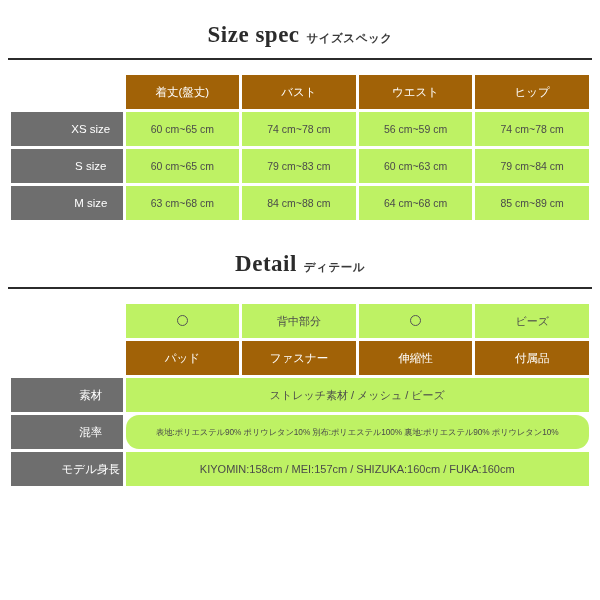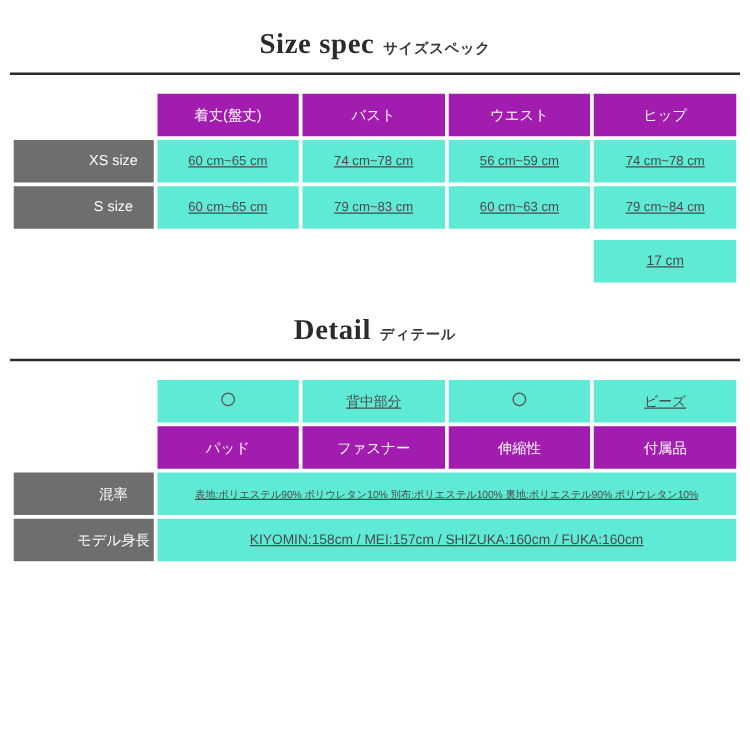--- a/index.html
+++ b/index.html
@@ -56,45 +56,44 @@
   }
   td, th {
     font-size: 11px;
     font-weight: normal;
     text-align: center;
     vertical-align: middle;
     padding: 0;
     height: 34px;
   }
   .hdr {
-    background: #a21caf;
+    background: #a16207;
     color: #ffffff;
     font-size: 11.5px;
   }
   .rowlabel {
     background: #6e6e6e;
     color: #ffffff;
     font-size: 11.5px;
     padding-left: 48px;
   }
   .cell {
-    background: #5eead4;
+    background: #bef264;
     color: #4a4a4a;
-    text-decoration: underline;
   }
   .blank {
     background: transparent;
   }
 
   
   .spec-wrap { padding-top: 12px; }
   .mesh-wrap { margin-top: 3px; }
 
   .small-cell { font-size: 10.5px; }
-  .tiny-cell { font-size: 8.3px; letter-spacing: -0.1px; }
+  .tiny-cell { font-size: 8.3px; letter-spacing: -0.1px; border-radius: 13px; }
   .mid-cell { font-size: 11px; }
 
   .detail-wrap { padding-top: 12px; }
 
   .circle {
     display: inline-block;
     width: 11px;
     height: 11px;
     border: 1.4px solid #555555;
     border-radius: 50%;
@@ -135,39 +134,39 @@
         <td class="cell small-cell">56 cm~59 cm</td>
         <td class="cell small-cell">74 cm~78 cm</td>
       </tr>
       <tr>
         <td class="rowlabel">S size</td>
         <td class="cell small-cell">60 cm~65 cm</td>
         <td class="cell small-cell">79 cm~83 cm</td>
         <td class="cell small-cell">60 cm~63 cm</td>
         <td class="cell small-cell">79 cm~84 cm</td>
       </tr>
+      <tr>
+        <td class="rowlabel">M size</td>
+        <td class="cell small-cell">63 cm~68 cm</td>
+        <td class="cell small-cell">84 cm~88 cm</td>
+        <td class="cell small-cell">64 cm~68 cm</td>
+        <td class="cell small-cell">85 cm~89 cm</td>
+      </tr>
     </tbody>
       </table>
 
     <table class="mesh-wrap">
       <colgroup>
         <col style="width:106px">
         <col style="width:108px">
         <col style="width:108px">
         <col style="width:108px">
         <col style="width:108px">
       </colgroup>
       <tbody>
-      <tr>
-        <td class="blank"></td>
-        <td class="blank"></td>
-        <td class="blank"></td>
-        <td class="blank"></td>
-        <td class="cell mid-cell">17 cm</td>
-      </tr>
     </tbody>
       </table>
   </div>
 
   <div class="section-head">
     <span class="en">Detail</span><span class="jp">ディテール</span>
   </div>
   <div class="rule"></div>
 
   <div class="detail-wrap">
@@ -188,20 +187,24 @@
         <td class="cell mid-cell">ビーズ</td>
       </tr>
       <tr>
         <td class="blank"></td>
         <td class="hdr">パッド</td>
         <td class="hdr">ファスナー</td>
         <td class="hdr">伸縮性</td>
         <td class="hdr">付属品</td>
       </tr>
       <tr>
+        <td class="rowlabel">素材</td>
+        <td class="cell mid-cell" colspan="4">ストレッチ素材  /  メッシュ  /  ビーズ</td>
+      </tr>
+      <tr>
         <td class="rowlabel">混率</td>
         <td class="cell tiny-cell" colspan="4">表地:ポリエステル90%  ポリウレタン10%  別布:ポリエステル100%  裏地:ポリエステル90%  ポリウレタン10%</td>
       </tr>
       <tr>
         <td class="rowlabel">モデル身長</td>
         <td class="cell mid-cell" colspan="4">KIYOMIN:158cm  /  MEI:157cm  /  SHIZUKA:160cm  /  FUKA:160cm</td>
       </tr>
     </tbody>
       </table>
   </div>

